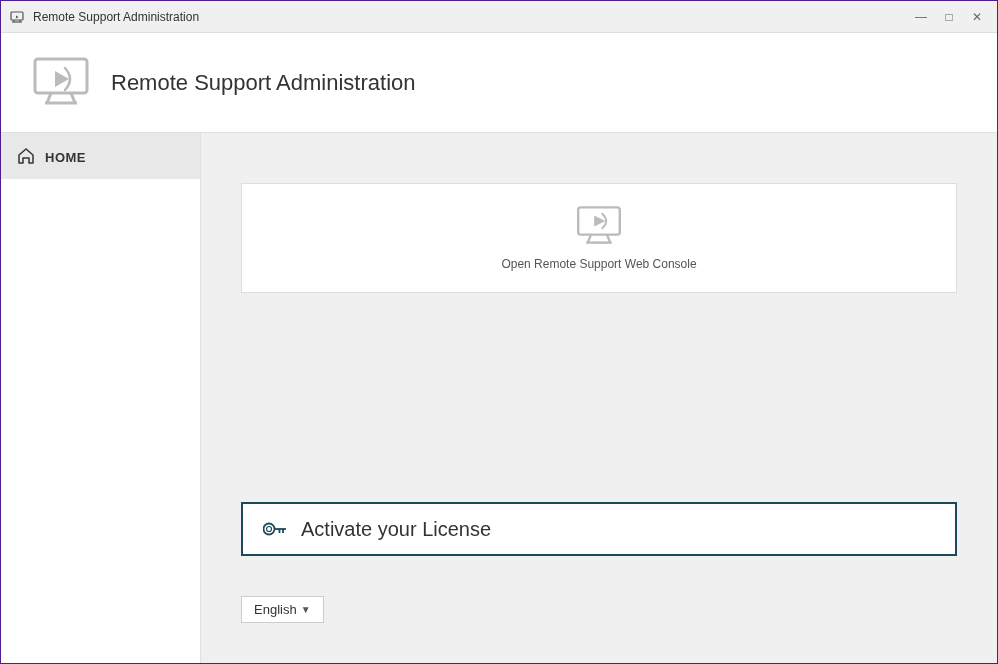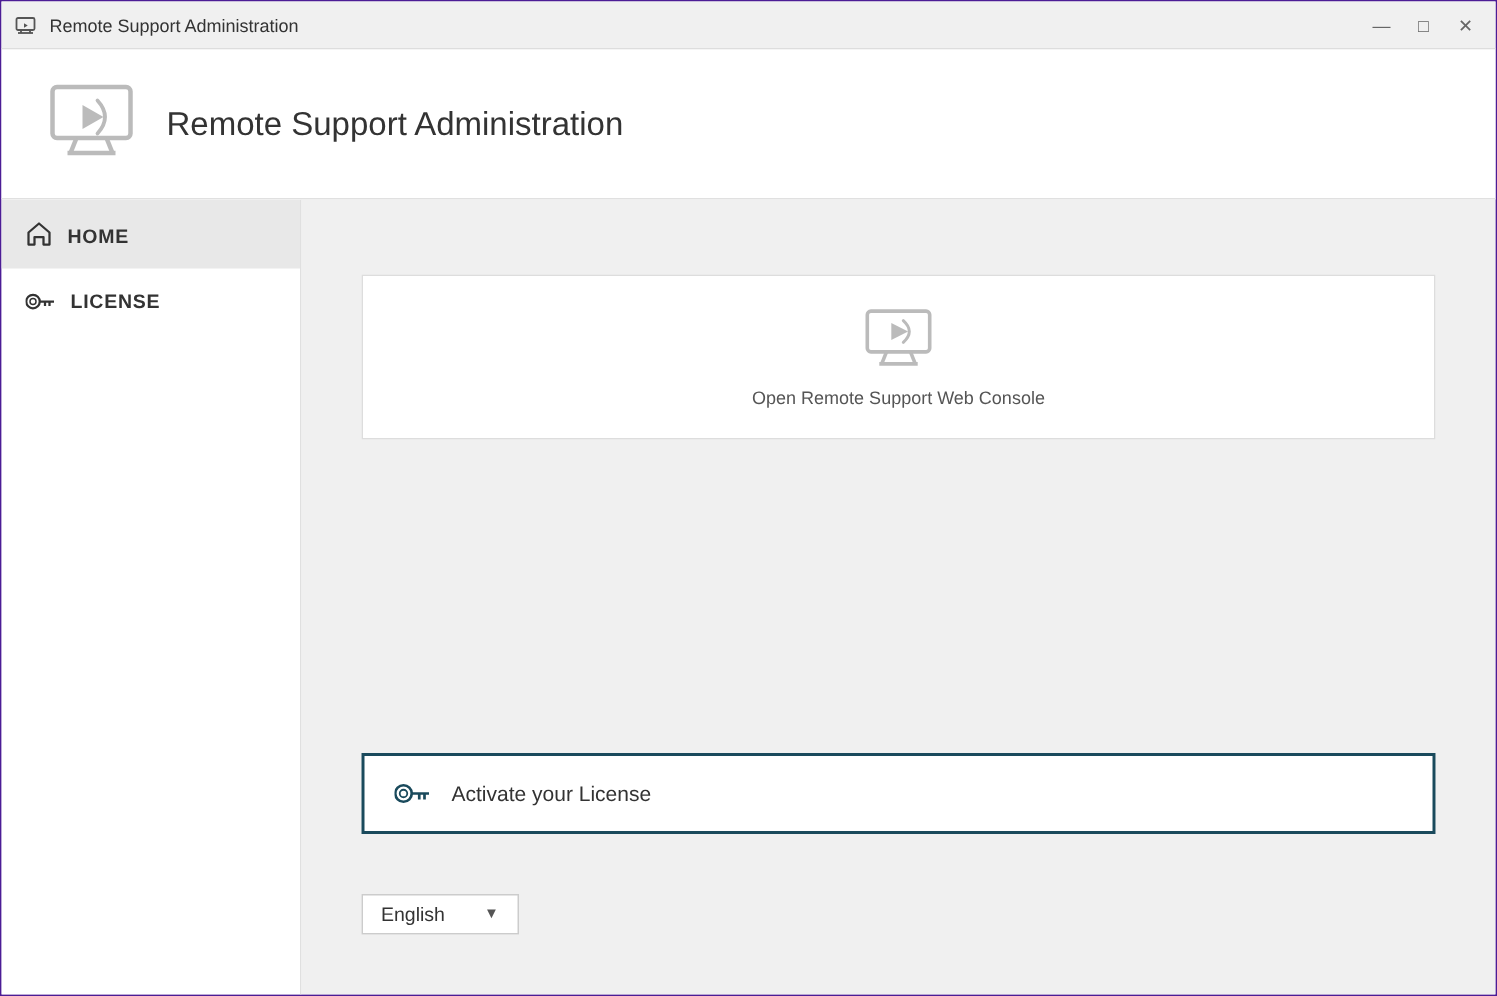--- a/index.html
+++ b/index.html
@@ -180,21 +180,21 @@
 
     .activate-license-btn {
       width: 100%;
       height: 54px;
       background: #fff;
       border: 2px solid #1a4a5c;
       display: flex;
       align-items: center;
       padding: 16px 20px;
       cursor: pointer;
-      font-size: 14px;
+      font-size: 20px;
       color: #333;
     }
 
     .license-icon {
       margin-right: 14px;
       display: flex;
       align-items: center;
     }
 
     
@@ -211,21 +211,21 @@
       display: inline-flex;
       align-items: center;
       border: 1px solid #ccc;
       background: #fff;
       padding: 5px 12px;
     }
 
     .language-text {
       font-size: 13px;
       color: #333;
-      margin-right: 26px;
+      margin-right: 4px;
     }
 
     .chevron-icon {
       font-size: 10px;
       color: #555;
     }
   </style>
 </head>
 <body>
 
@@ -267,32 +267,20 @@
 
     <nav class="sidebar">
       <div class="sidebar-item active">
         <span class="sidebar-item-icon">
           <svg width="18" height="18" viewBox="0 0 18 18" fill="none">
             <path d="M2 8 L9 2 L16 8 L16 16 L12 16 L12 11 L6 11 L6 16 L2 16 Z" stroke="#333" stroke-width="1.5" fill="none" stroke-linejoin="round"></path>
           </svg>
         </span>
         <span>HOME</span>
       </div>
-      <div class="sidebar-item">
-        <span class="sidebar-item-icon">
-          <svg width="20" height="14" viewBox="0 0 20 14" fill="none">
-            <circle cx="5" cy="7" r="4.5" stroke="#333" stroke-width="1.5" fill="none"></circle>
-            <circle cx="5" cy="7" r="2" stroke="#333" stroke-width="1" fill="none"></circle>
-            <line x1="9.5" y1="7" x2="19" y2="7" stroke="#333" stroke-width="1.5"></line>
-            <line x1="16" y1="7" x2="16" y2="10" stroke="#333" stroke-width="1.5"></line>
-            <line x1="13" y1="7" x2="13" y2="10" stroke="#333" stroke-width="1.5"></line>
-          </svg>
-        </span>
-        <span>LICENSE</span>
-      </div>
     </nav>
 
     <div class="content-area">
 
       <div class="web-console-card">
         <div class="web-console-icon">
           <svg width="48" height="40" viewBox="0 0 60 48" fill="none">
             <rect x="4" y="2" width="52" height="34" rx="3" stroke="#bbbbbb" stroke-width="3" fill="none"></rect>
             <line x1="20" y1="36" x2="16" y2="46" stroke="#bbbbbb" stroke-width="3"></line>
             <line x1="40" y1="36" x2="44" y2="46" stroke="#bbbbbb" stroke-width="3"></line>

